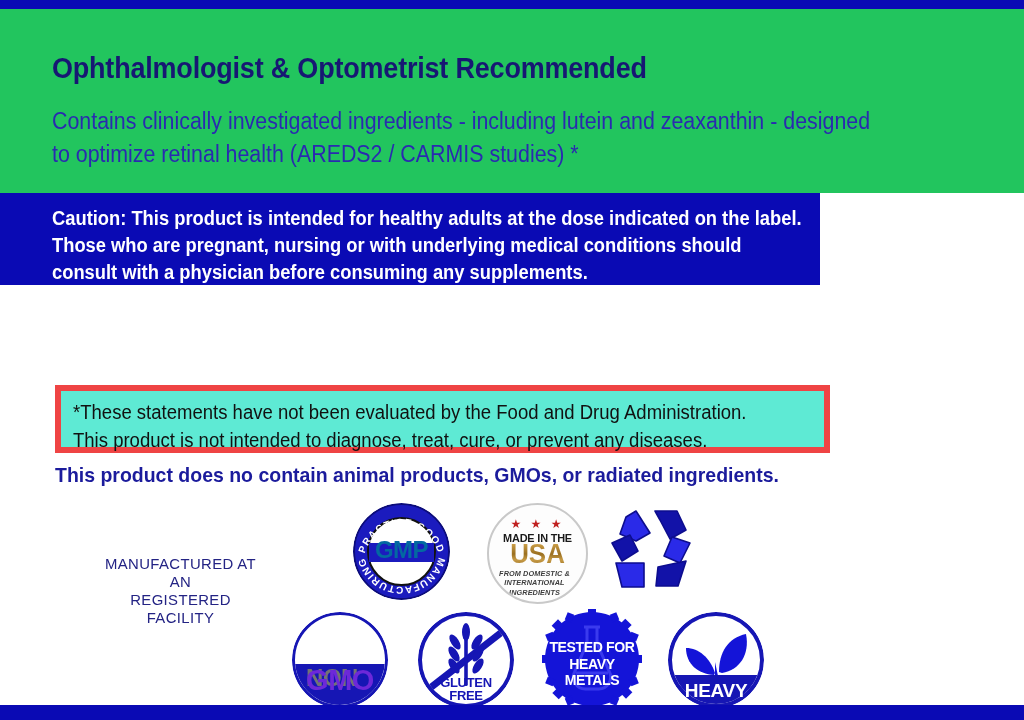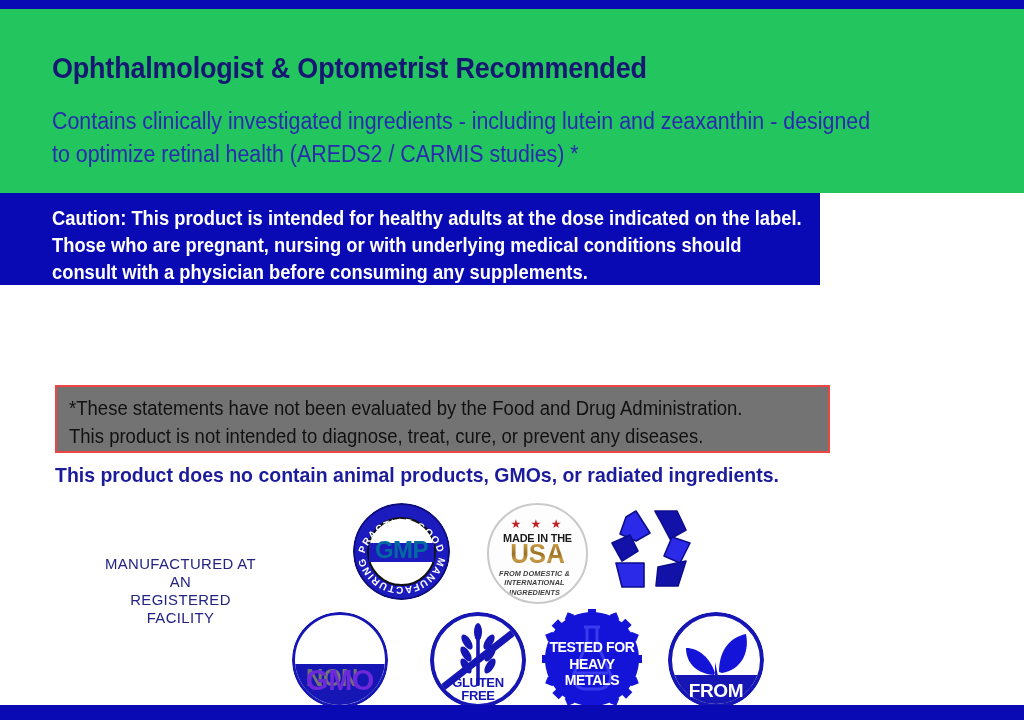--- a/index.html
+++ b/index.html
@@ -47,21 +47,21 @@
   }
   .storage-text{
     position:absolute;left:52px;top:33px;
     color:#1b1b9c;font-size:24px;font-weight:600;
     transform:scaleX(0.94);transform-origin:left top;white-space:nowrap;
   }
 
   
   .disclaimer-box{
     position:absolute;left:55px;top:385px;width:775px;height:68px;
-    border:2px solid #ef4444;background:#737373;box-sizing:border-box;
+    border:6px solid #ef4444;background:#5eead4;box-sizing:border-box;
   }
   .disclaimer-line{
     position:absolute;left:12px;color:#111111;font-size:19.5px;line-height:1;
     font-weight:500;transform:scaleX(0.95);transform-origin:left top;white-space:nowrap;
   }
   .disclaimer-line.l1{top:12px;}
   .disclaimer-line.l2{top:40px;}
 
   .noanimal{
     position:absolute;left:55px;top:463px;
@@ -120,21 +120,21 @@
   .nongmo{left:292px;top:117px;width:96px;height:96px;}
   .nongmo .circ{position:absolute;inset:0;border-radius:50%;background:#fff;
     border:3px solid #1616b4;overflow:hidden;}
   .nongmo .half{position:absolute;left:0;right:0;bottom:0;height:46%;background:#1616b4;}
   .nongmo .t1{position:absolute;left:0;right:16px;top:20px;text-align:center;
     font-size:24px;font-weight:700;color:#737373;letter-spacing:-0.5px;margin-top:32px;}
   .nongmo .t2{position:absolute;left:0;right:0;top:52px;text-align:center;
     font-size:29px;font-weight:700;color:#6d28d9;letter-spacing:-0.5px;}
 
   
-  .gluten{left:430px;top:117px;width:96px;height:96px;}
+  .gluten{left:418px;top:117px;width:96px;height:96px;}
   .gluten .circ{position:absolute;inset:0;border-radius:50%;background:#fff;
     border:4px solid #1616b4;overflow:hidden;}
   .gluten .slash{position:absolute;left:50%;top:50%;width:92px;height:7px;
     background:#1616b4;transform:translate(-50%,-50%) rotate(-38deg);}
   .gluten .gl-txt{position:absolute;left:0;right:0;bottom:6px;text-align:center;
     font-size:13px;font-weight:800;color:#1616b4;line-height:1.02;letter-spacing:-0.3px;}
 
   
   .tested{left:542px;top:114px;width:100px;height:100px;}
   .tested .txt{position:absolute;left:2px;right:2px;top:30px;text-align:center;
@@ -291,19 +291,19 @@
       <div class="circ">
         <svg viewBox="0 0 88 88" width="88" height="88" style="position:absolute;left:0;top:-2px;">
           <g fill="#1414d8">
             <path d="M47,58 C47,38 56,24 74,20 C78,40 68,56 50,59 Z"></path>
             <path d="M43,59 C38,44 27,34 14,34 C14,50 26,60 42,61 Z"></path>
             <path d="M43,48 L46,62 L43,62 Z"></path>
           </g>
         </svg>
         <div class="band"></div>
       </div>
-      <div class="vg-txt">FROM</div>
+      <div class="vg-txt">HEAVY</div>
     </div>
 
   </div>
 
   <div class="rule-bottom"></div>
 </div>
 
 </body></html>

